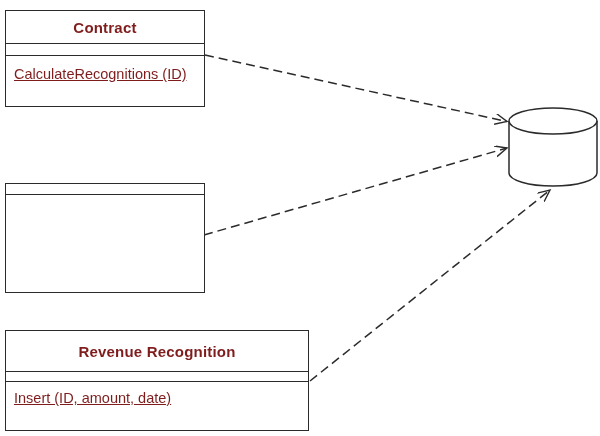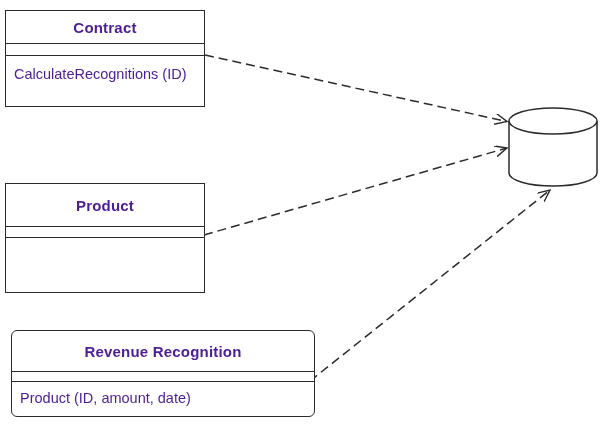--- a/index.html
+++ b/index.html
@@ -22,21 +22,21 @@
     width: 600px;
     height: 436px;
   }
   .uml-class {
     position: absolute;
     box-sizing: border-box;
     border: 1.5px solid #2b2b2b;
     background: #ffffff;
     display: flex;
     flex-direction: column;
-    color: #4c1d95;
+    color: #7f1d1d;
   }
   .uml-title {
     box-sizing: border-box;
     flex: 0 0 auto;
     border-bottom: 1.5px solid #2b2b2b;
     display: flex;
     align-items: center;
     justify-content: center;
     font-weight: bold;
     font-size: 15px;
@@ -47,31 +47,32 @@
     flex: 0 0 auto;
     border-bottom: 1.5px solid #2b2b2b;
   }
   .uml-ops {
     box-sizing: border-box;
     flex: 1 1 auto;
     padding: 8px 8px 0 8px;
     font-size: 14.5px;
     line-height: 20px;
     white-space: nowrap;
+    text-decoration: underline;
   }
   
   #class-contract { left: 5px; top: 10px; width: 200px; height: 97px; }
   #class-contract .uml-title { height: 33px; }
   #class-contract .uml-attrs { height: 12px; }
   
   #class-product { left: 5px; top: 183px; width: 200px; height: 110px; }
   #class-product .uml-title { height: 43px; }
   #class-product .uml-attrs { height: 11px; }
   
-  #class-revenue { left: 11px; top: 330px; width: 304px; height: 87px; border-radius: 6px; }
+  #class-revenue { left: 5px; top: 330px; width: 304px; height: 101px; }
   #class-revenue .uml-title { height: 41px; }
   #class-revenue .uml-attrs { height: 10px; }
   #class-revenue .uml-ops { padding-top: 6px; }
 </style>
 </head>
 <body>
 
 <div class="canvas">
 
   <svg class="arrow-layer" viewBox="0 0 600 436" xmlns="http://www.w3.org/2000/svg">
@@ -93,25 +94,24 @@
 
   <div class="uml-class" id="class-contract">
     <div class="uml-title">Contract</div>
     <div class="uml-attrs"></div>
     <div class="uml-ops">
       <div>CalculateRecognitions (ID)</div>
     </div>
   </div>
 
   <div class="uml-class" id="class-product">
-    <div class="uml-title">Product</div>
     <div class="uml-attrs"></div>
   </div>
 
   <div class="uml-class" id="class-revenue">
     <div class="uml-title">Revenue Recognition</div>
     <div class="uml-attrs"></div>
     <div class="uml-ops">
-      <div>Product (ID, amount, date)</div>
+      <div>Insert (ID, amount, date)</div>
     </div>
   </div>
 
 </div>
 
 </body></html>

